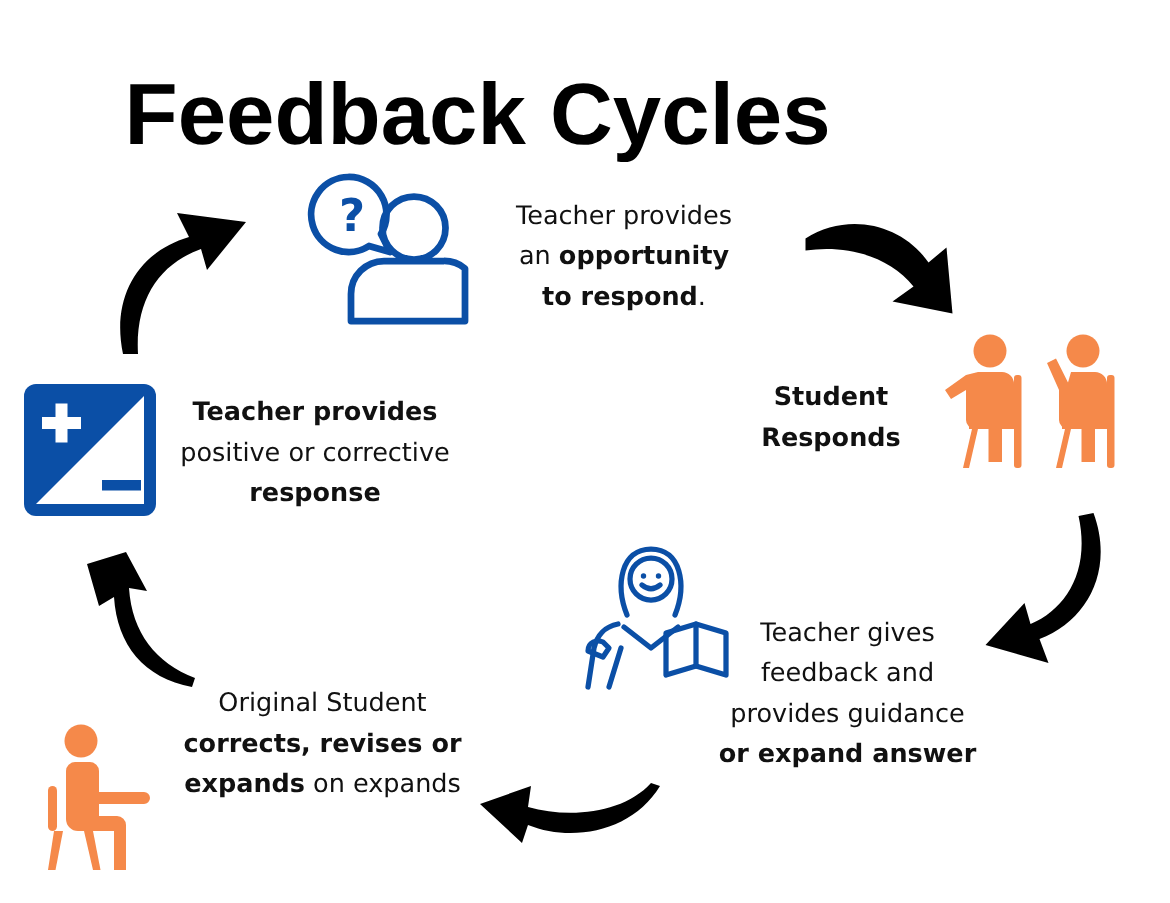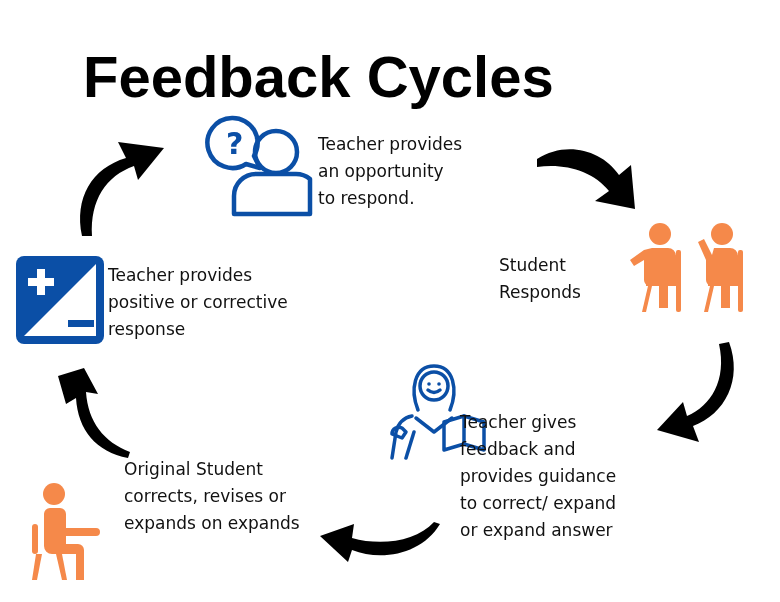--- a/index.html
+++ b/index.html
@@ -1,19 +1,19 @@
 <!DOCTYPE html>
 <html><head>
 <meta charset="utf-8">
 <style>
   html, body { margin: 0; padding: 0; background: #ffffff; }
   body { width: 780px; height: 602px; position: relative; overflow: hidden; font-family: "DejaVu Sans", sans-serif; color: #111; }
   .title { position: absolute; left: 38px; top: 48px; font-size: 58px; font-weight: bold; letter-spacing: 0px; color: #000; line-height: 1; font-family: Liberation Sans, sans-serif; margin-left: 45px; }
-  .txt { position: absolute; text-align: left; font-size: 17px; line-height: 27px; color: #111; }
-  .txt b { font-weight: normal; }
+  .txt { position: absolute; text-align: center; font-size: 17px; line-height: 27px; color: #111; }
+  .txt b { font-weight: bold; }
   .abs { position: absolute; }
   svg { display: block; }
 </style>
 </head>
 <body>
 
 <div class="title">Feedback Cycles</div>
 
 <div class="abs" style="left:200px; top:110px;">
   <svg width="115" height="112" viewBox="0 0 115 112">
@@ -78,42 +78,41 @@
       <path d="M18 98 l8 -26"></path>
     </g>
     <circle cx="41" cy="24" r="1.8" fill="#0b4fa6"></circle>
     <circle cx="51" cy="24" r="1.8" fill="#0b4fa6"></circle>
   </svg>
 </div>
 <div class="txt" style="left:460px; top:409px; width:210px;">
   <div>Teacher gives</div>
   <div>feedback and</div>
   <div>provides guidance</div>
-  <div><b>to correct/ expand</b></div>
   <div><b>or expand answer</b></div>
 </div>
 
 <div class="abs" style="left:318px; top:520px;">
   <svg width="125" height="45" viewBox="0 0 125 45">
     <path d="M122 4 C104 34 64 42 34 30 L30 42 L2 16 L36 4 L34 18 C62 26 98 22 116 2 Z" fill="#000"></path>
   </svg>
 </div>
 
 <div class="abs" style="left:30px; top:480px;">
   <svg width="80" height="102" viewBox="0 0 80 102">
     <g fill="#f5894a">
       <circle cx="24" cy="14" r="11"></circle>
       <path d="M14 28 h16 a6 6 0 0 1 6 6 v14 h30 a4 4 0 0 1 0 8 h-30 v8 h12 a6 6 0 0 1 6 6 v30 h-8 v-26 h-24 a8 8 0 0 1 -8 -8 v-32 a6 6 0 0 1 6 -6 z"></path>
       <rect x="2" y="44" width="6" height="30" rx="3"></rect>
       <path d="M6 74 l-4 26 h5 l5 -26 z"></path>
       <path d="M26 74 l6 26 h5 l-5 -26 z"></path>
     </g>
   </svg>
 </div>
-<div class="txt" style="left:124px; top:456px; width:210px;">
+<div class="txt" style="left:110px; top:456px; width:210px;">
   <div>Original Student</div>
   <div><b>corrects, revises or</b></div>
   <div><b>expands</b><span> on expands</span></div>
 </div>
 
 <div class="abs" style="left:42px; top:362px;">
   <svg width="90" height="100" viewBox="0 0 90 100">
     <path d="M86 96 C54 90 36 68 34 36 L24 42 L16 14 L42 6 L56 32 L44 30 C46 60 62 80 88 90 Z" fill="#000"></path>
   </svg>
 </div>

